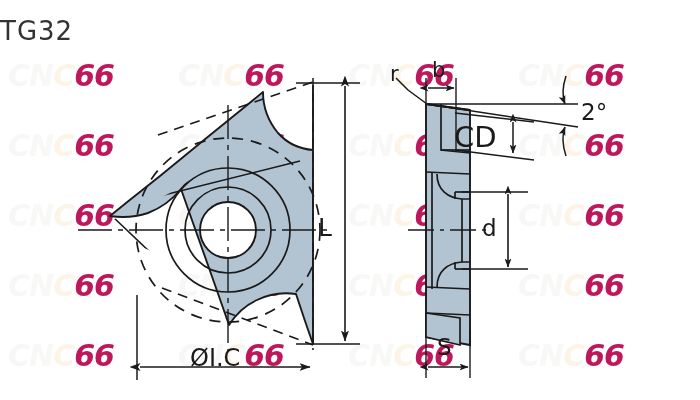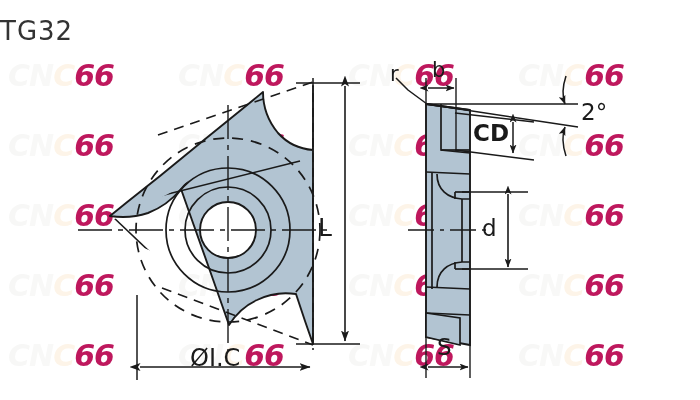--- a/index.html
+++ b/index.html
@@ -227,20 +227,20 @@
   <div id="title-text">TG32</div>
 
   <div class="lbl" style="left:318px; top:213px; font-size:25px;">L</div>
 
   <div class="lbl" style="left:190px; top:344px; font-size:24px;">ØI.C</div>
 
   <div class="lbl" style="left:390px; top:62px; font-size:21px;">r</div>
 
   <div class="lbl" style="left:432px; top:58px; font-size:21px;">b</div>
 
-  <div class="lbl" style="left:473px; top:120px; font-size:23px;font-weight:bold;">CD</div>
+  <div class="lbl" style="left:454px; top:120px; font-size:29px;">CD</div>
 
   <div class="lbl" style="left:581px; top:99px; font-size:23px;">2°</div>
 
   <div class="lbl" style="left:482px; top:215px; font-size:23px;">d</div>
 
   <div class="lbl" style="left:437px; top:334px; font-size:23px;">S</div>
 </div>
 
 </body></html>

